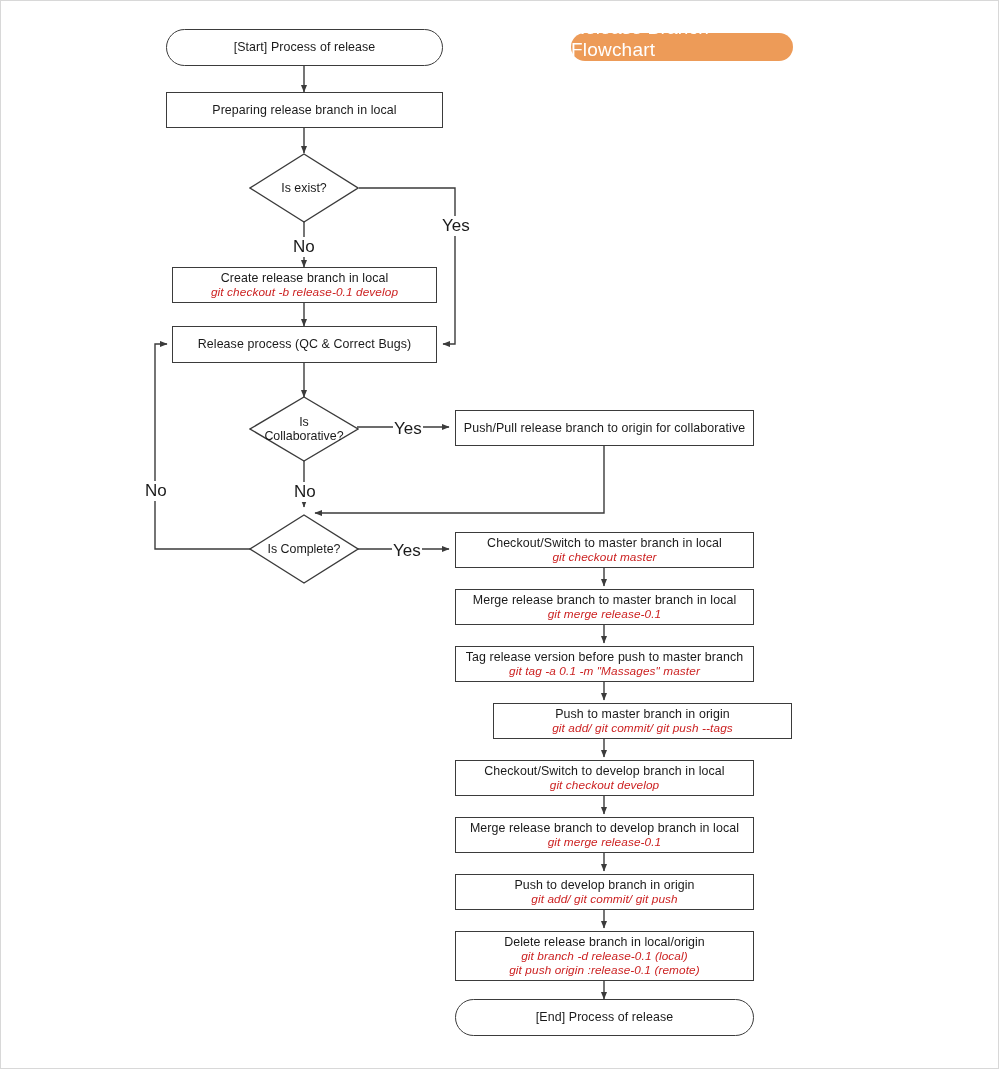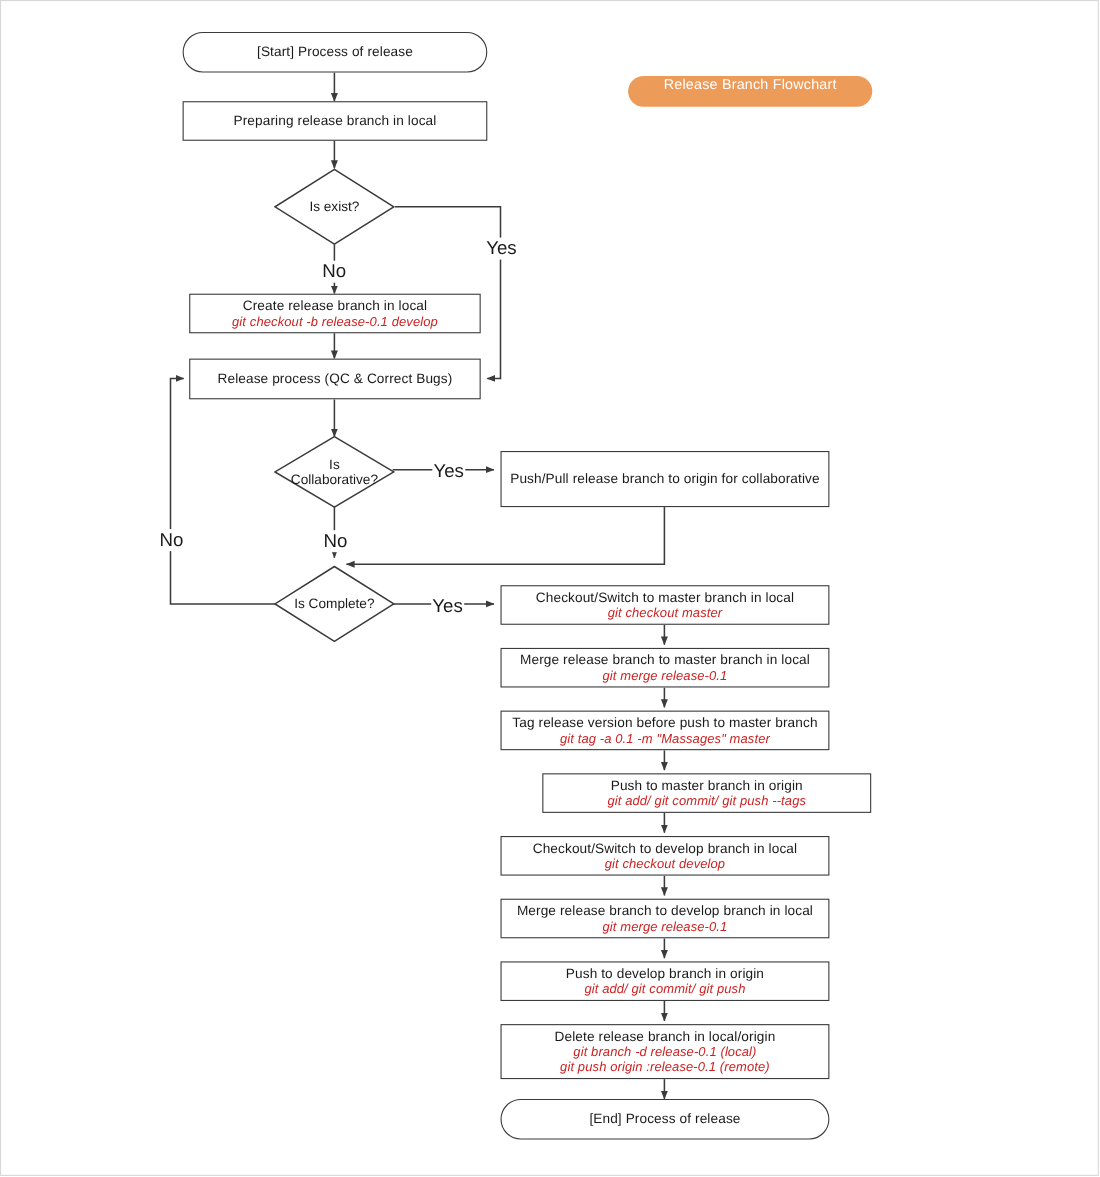--- a/index.html
+++ b/index.html
@@ -94,27 +94,26 @@
     position: absolute;
     font-size: 17px;
     color: #1a1a1a;
     background: #ffffff;
     padding: 0 1px;
     white-space: nowrap;
   }
   .banner {
     position: absolute;
     display: flex;
-    align-items: flex-start;
+    align-items: flex-end;
     justify-content: center;
     border-radius: 14px;
     color: #ffffff;
-    font-size: 13px;
+    font-size: 19px;
     letter-spacing: 0.2px;
-    margin-top: 36px;
   }
 </style>
 </head>
 <body>
 
 <div id="canvas">
 
   <div class="page-border"></div>
 
   <svg class="edges" viewBox="0 0 1000 1070" xmlns="http://www.w3.org/2000/svg">
@@ -191,21 +190,21 @@
   <div class="diamond-wrap" style="left:249px; top:396px; width:110px; height:66px;">
     <svg width="110" height="66" viewBox="0 0 110 66" xmlns="http://www.w3.org/2000/svg">
       <polygon points="55,1 109,33 55,65 1,33" fill="#ffffff" stroke="#3b3b3b" stroke-width="1.4"></polygon>
     </svg>
     <div class="diamond-label">
       <span>Is</span>
       <span>Collaborative?</span>
     </div>
   </div>
 
-  <div class="node" style="left:455px; top:410px; width:299px; height:51px;">
+  <div class="node" style="left:455px; top:410px; width:299px; height:36px;">
     <span class="title-line">Push/Pull release branch to origin for collaborative</span>
   </div>
 
   <div class="diamond-wrap" style="left:249px; top:514px; width:110px; height:70px;">
     <svg width="110" height="70" viewBox="0 0 110 70" xmlns="http://www.w3.org/2000/svg">
       <polygon points="55,1 109,35 55,69 1,35" fill="#ffffff" stroke="#3b3b3b" stroke-width="1.4"></polygon>
     </svg>
     <div class="diamond-label">
       <span>Is Complete?</span>
     </div>

